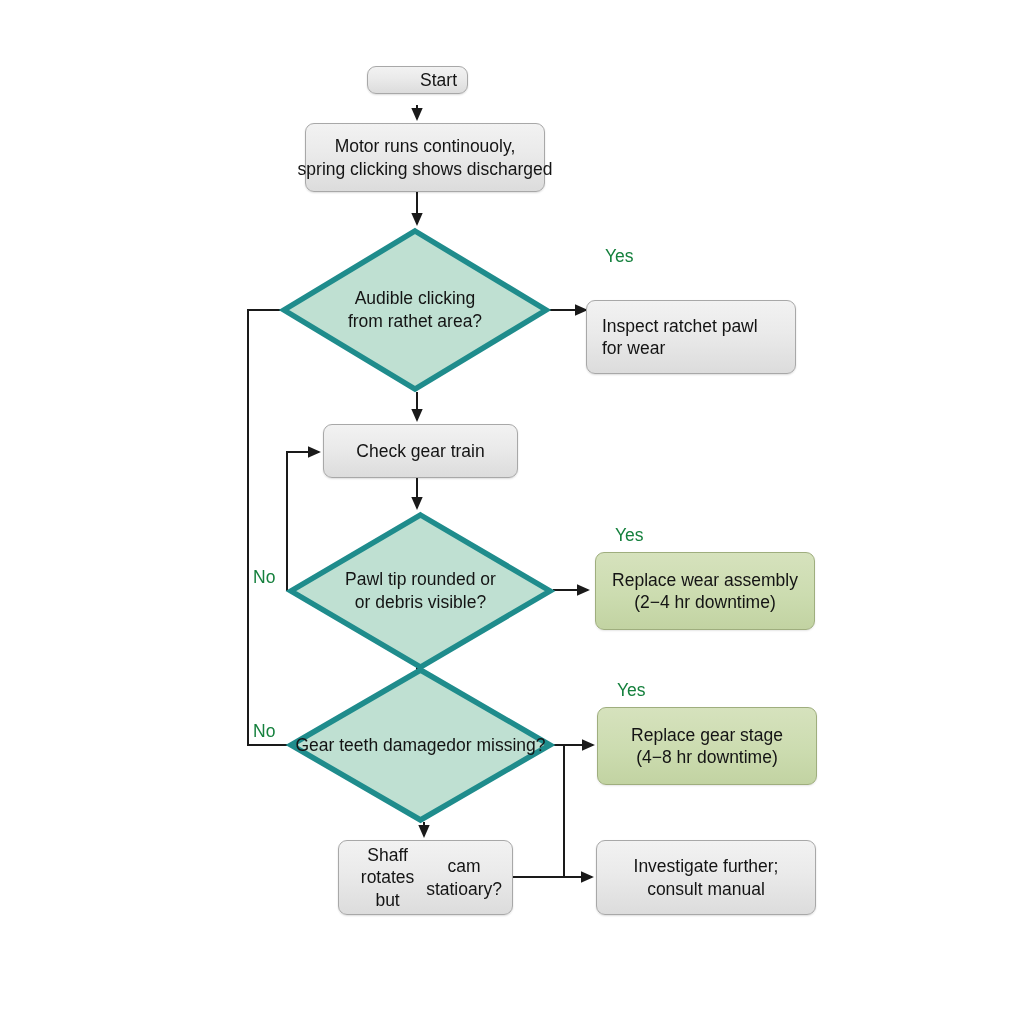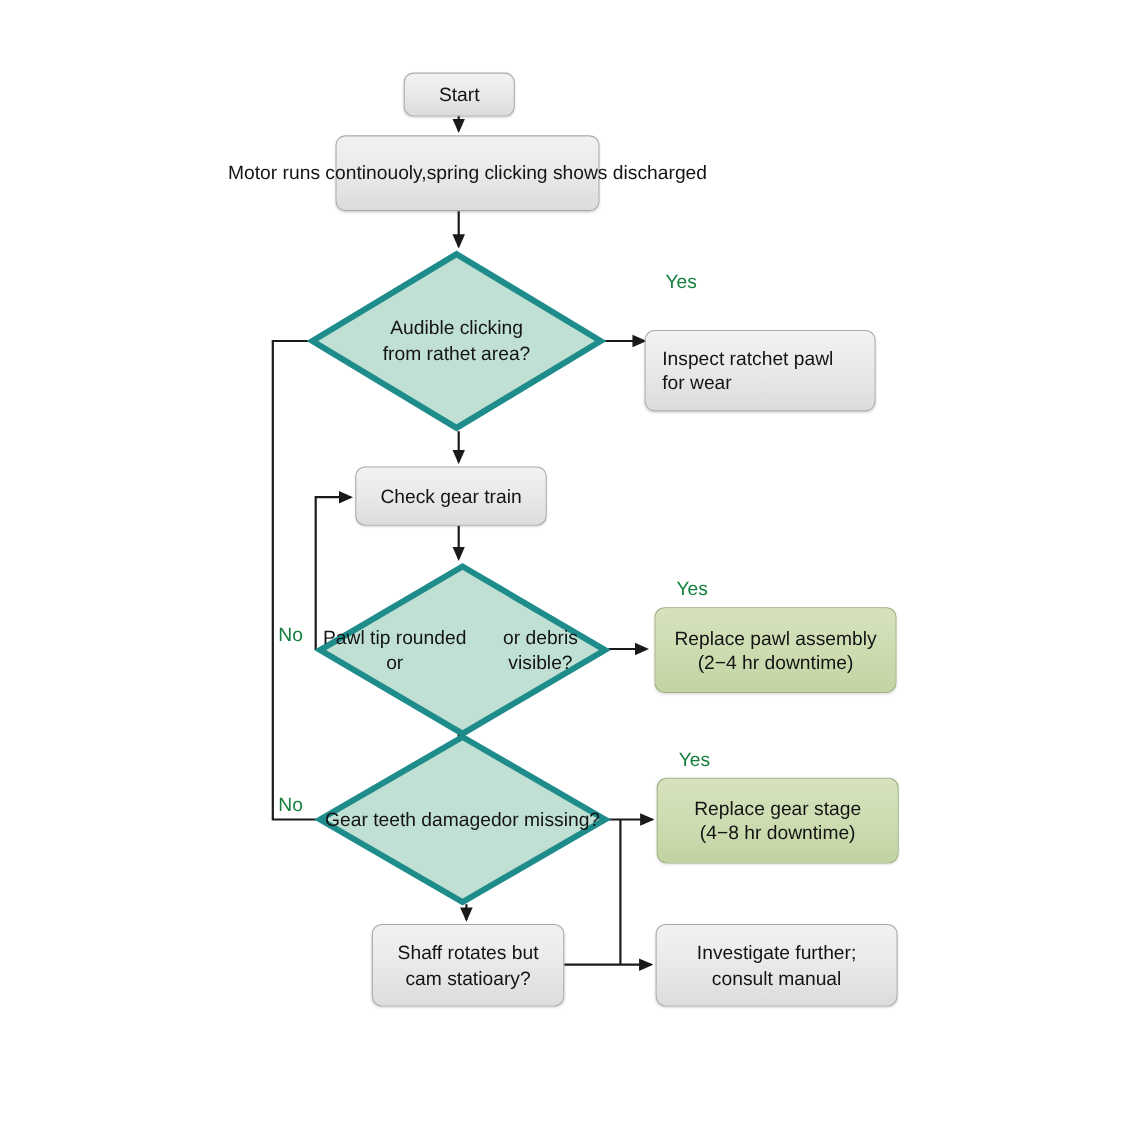--- a/index.html
+++ b/index.html
@@ -128,79 +128,79 @@
     <path class="lines" d="M 417 670 L 417 667"></path>
 
     <path class="lines" d="M 553 745 L 593 745" marker-end="url(#arrow)"></path>
     <path class="lines" d="M 564 745 L 564 877"></path>
 
     <path class="lines" d="M 424 822 L 424 836" marker-end="url(#arrow)"></path>
 
     <path class="lines" d="M 513 877 L 592 877" marker-end="url(#arrow)"></path>
   </svg>
 
-  <div class="node box" style="left:367px; top:66px; width:101px; height:40px;">
+  <div class="node box" style="left:367px; top:66px; width:101px; height:28px;justify-content:flex-end;">
     <span>Start</span>
   </div>
 
-  <div class="node box nowrap-overflow" style="left:305px; top:123px; width:240px; height:69px; flex-direction:row;">
+  <div class="node box nowrap-overflow" style="left:305px; top:123px; width:240px; height:69px; flex-direction:column;">
     <span>Motor runs continouoly,</span>
     <span>spring clicking shows discharged</span>
   </div>
 
   <div class="diamond-wrap" style="left:281px; top:228px; width:268px; height:164px;">
     <svg width="268" height="164" viewBox="0 0 268 164" xmlns="http://www.w3.org/2000/svg">
       <polygon points="134,3 265,82 134,161 3,82" fill="#bfe0d2" stroke="#1f8c8c" stroke-width="5.5" stroke-linejoin="miter"></polygon>
     </svg>
     <div class="diamond-label" style="flex-direction:column;">
       <span>Audible clicking</span>
       <span>from rathet area?</span>
     </div>
   </div>
 
   <div class="node box left-text" style="left:586px; top:274px; width:210px; height:74px; flex-direction:column; align-items:flex-start; justify-content:center;">
     <span>Inspect ratchet pawl</span>
     <span>for wear</span>
   </div>
 
-  <div class="node box" style="left:323px; top:424px; width:174px; height:54px;">
+  <div class="node box" style="left:323px; top:424px; width:195px; height:54px;">
     <span>Check gear train</span>
   </div>
 
   <div class="diamond-wrap" style="left:288px; top:512px; width:265px; height:158px;">
     <svg width="265" height="158" viewBox="0 0 265 158" xmlns="http://www.w3.org/2000/svg">
       <polygon points="132.5,3 262,79 132.5,155 3,79" fill="#bfe0d2" stroke="#1f8c8c" stroke-width="5.5" stroke-linejoin="miter"></polygon>
     </svg>
-    <div class="diamond-label" style="flex-direction:row;">
+    <div class="diamond-label" style="flex-direction:column;">
       <span>Pawl tip rounded or</span>
       <span>or debris visible?</span>
     </div>
   </div>
 
   <div class="node box green" style="left:595px; top:552px; width:220px; height:78px; flex-direction:column;">
-    <span>Replace pawl assembly</span>
+    <span>Replace wear assembly</span>
     <span>(2−4 hr downtime)</span>
   </div>
 
   <div class="diamond-wrap" style="left:288px; top:667px; width:265px; height:156px;">
     <svg width="265" height="156" viewBox="0 0 265 156" xmlns="http://www.w3.org/2000/svg">
       <polygon points="132.5,3 262,78 132.5,153 3,78" fill="#bfe0d2" stroke="#1f8c8c" stroke-width="5.5" stroke-linejoin="miter"></polygon>
     </svg>
     <div class="diamond-label" style="flex-direction:row;">
       <span>Gear teeth damaged</span>
       <span>or missing?</span>
     </div>
   </div>
 
   <div class="node box green" style="left:597px; top:707px; width:220px; height:78px; flex-direction:column;">
     <span>Replace gear stage</span>
     <span>(4−8 hr downtime)</span>
   </div>
 
-  <div class="node box" style="left:338px; top:840px; width:175px; height:75px; flex-direction:column;">
+  <div class="node box" style="left:338px; top:840px; width:175px; height:75px; flex-direction:row;">
     <span>Shaff rotates but</span>
     <span>cam statioary?</span>
   </div>
 
   <div class="node box" style="left:596px; top:840px; width:220px; height:75px; flex-direction:column;">
     <span>Investigate further;</span>
     <span>consult manual</span>
   </div>
 
   <div class="edge-label" style="left:605px; top:246px;">Yes</div>

